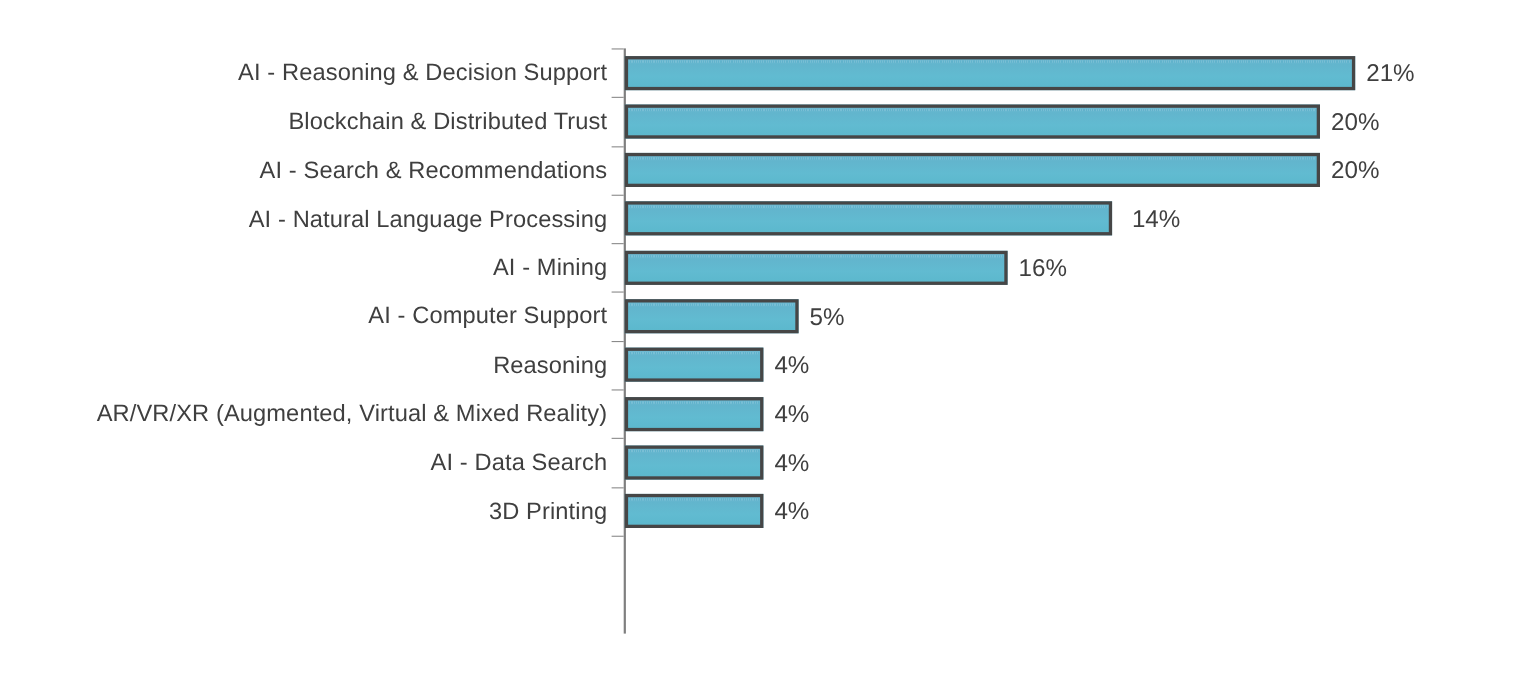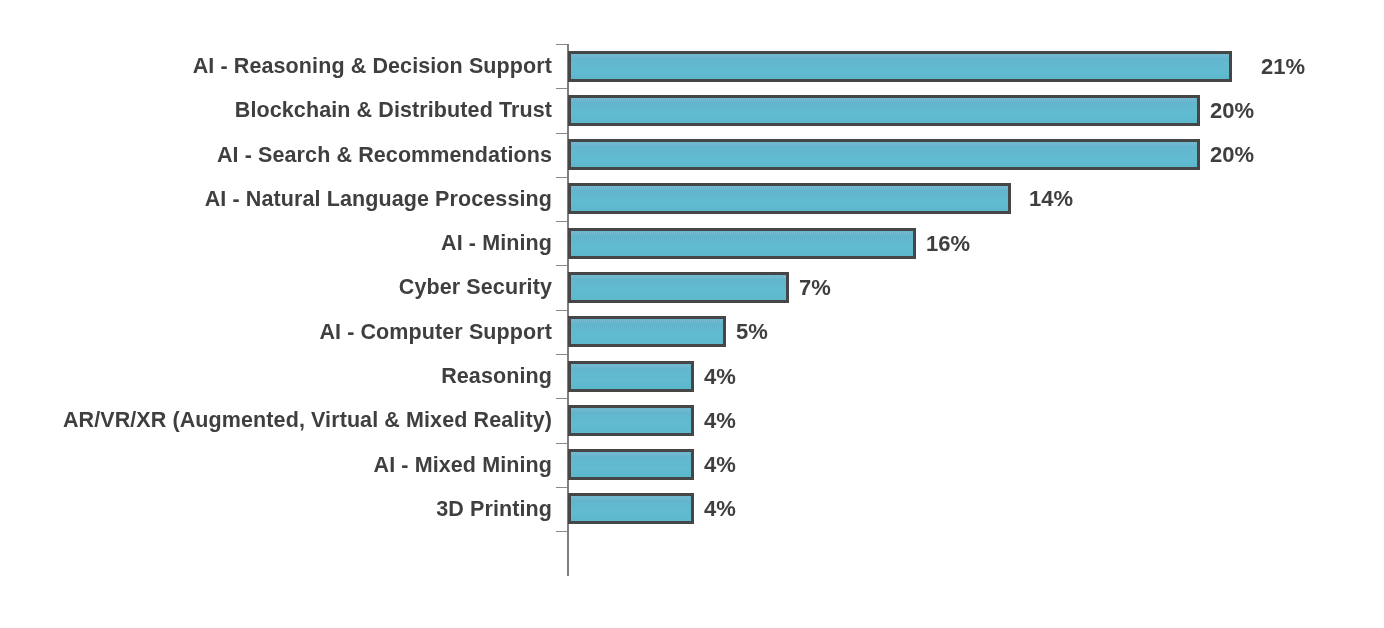--- a/index.html
+++ b/index.html
@@ -39,21 +39,20 @@
     height: 532px;
     background: #7f7f7f;
   }
 
   
   .rows {
     position: absolute;
     left: 0;
     top: 44px;
     width: 1384px;
-    font-weight: bold;
   }
   .row {
     position: relative;
     height: 44.3px;
   }
 
   .tick {
     position: absolute;
     left: 556px;
     top: 0;
@@ -124,21 +123,21 @@
 
 <div id="chart">
   <div class="plot-area">
     <div class="axis-line"></div>
     <div class="rows" id="rows">
         <div class="row">
           <div class="tick"></div>
           <div class="cat-label">AI - Reasoning &amp; Decision Support</div>
           <div class="bar-wrap">
             <div class="bar" style="width: 664px;"></div>
-            <div class="value-label" style="left: 683px;">21%</div>
+            <div class="value-label" style="left: 664px;">21%</div>
           </div>
         </div>
         <div class="row">
           <div class="tick"></div>
           <div class="cat-label">Blockchain &amp; Distributed Trust</div>
           <div class="bar-wrap">
             <div class="bar" style="width: 632px;"></div>
             <div class="value-label" style="left: 632px;">20%</div>
           </div>
         </div>
@@ -161,28 +160,20 @@
         <div class="row">
           <div class="tick"></div>
           <div class="cat-label">AI - Mining</div>
           <div class="bar-wrap">
             <div class="bar" style="width: 348px;"></div>
             <div class="value-label" style="left: 348px;">16%</div>
           </div>
         </div>
         <div class="row">
           <div class="tick"></div>
-          <div class="cat-label">Cyber Security</div>
-          <div class="bar-wrap">
-            <div class="bar" style="width: 221px;"></div>
-            <div class="value-label" style="left: 221px;">7%</div>
-          </div>
-        </div>
-        <div class="row">
-          <div class="tick"></div>
           <div class="cat-label">AI - Computer Support</div>
           <div class="bar-wrap">
             <div class="bar" style="width: 158px;"></div>
             <div class="value-label" style="left: 158px;">5%</div>
           </div>
         </div>
         <div class="row">
           <div class="tick"></div>
           <div class="cat-label">Reasoning</div>
           <div class="bar-wrap">
@@ -193,21 +184,21 @@
         <div class="row">
           <div class="tick"></div>
           <div class="cat-label">AR/VR/XR (Augmented, Virtual &amp; Mixed Reality)</div>
           <div class="bar-wrap">
             <div class="bar" style="width: 126px;"></div>
             <div class="value-label" style="left: 126px;">4%</div>
           </div>
         </div>
         <div class="row">
           <div class="tick"></div>
-          <div class="cat-label">AI - Mixed Mining</div>
+          <div class="cat-label">AI - Data Search</div>
           <div class="bar-wrap">
             <div class="bar" style="width: 126px;"></div>
             <div class="value-label" style="left: 126px;">4%</div>
           </div>
         </div>
         <div class="row">
           <div class="tick"></div>
           <div class="tick-end"></div>
           <div class="cat-label">3D Printing</div>
           <div class="bar-wrap">

